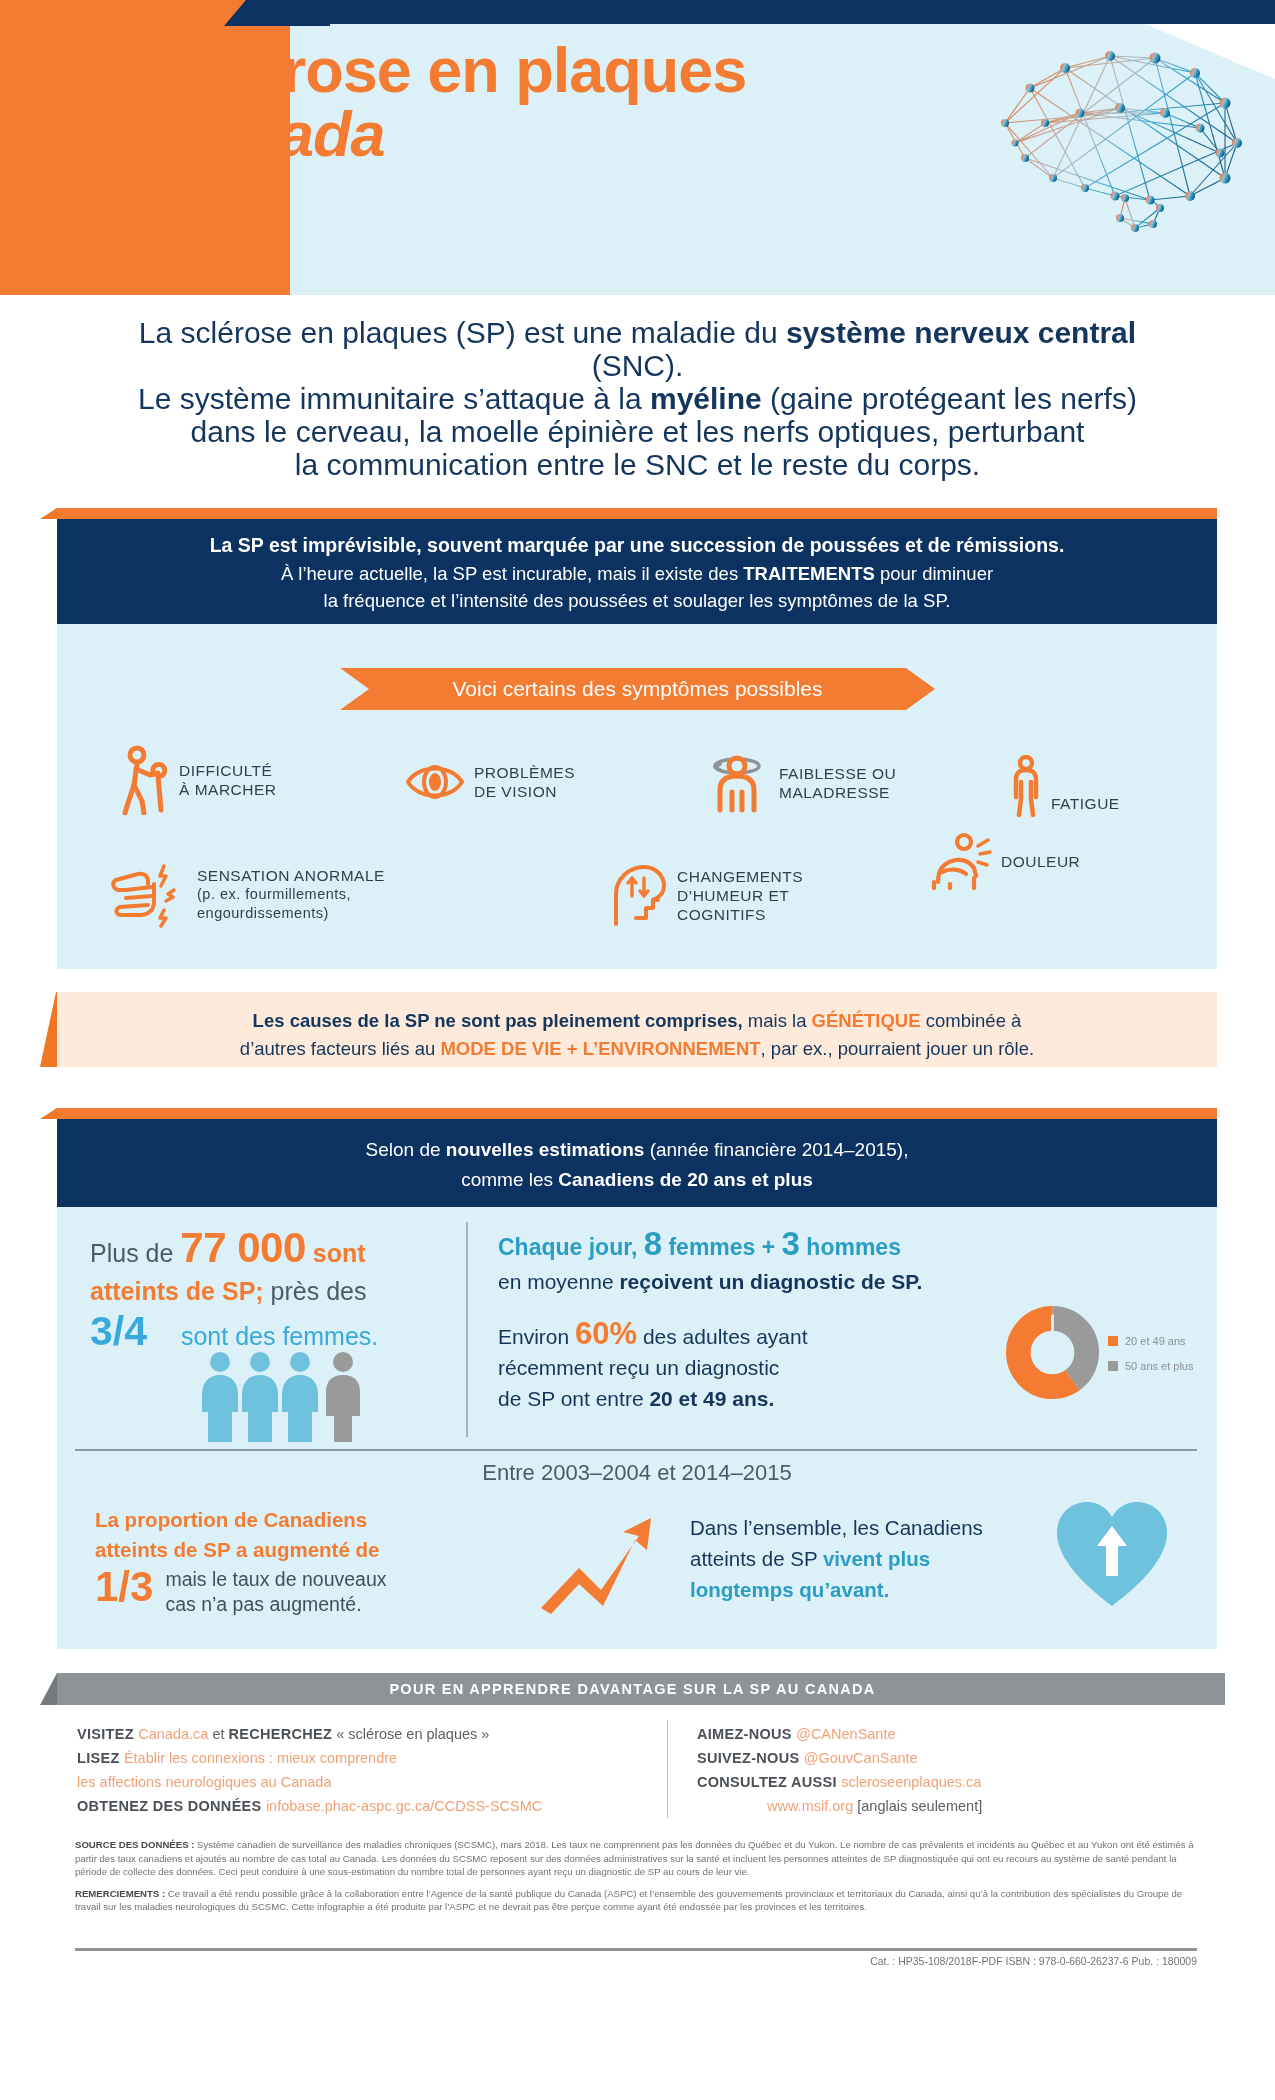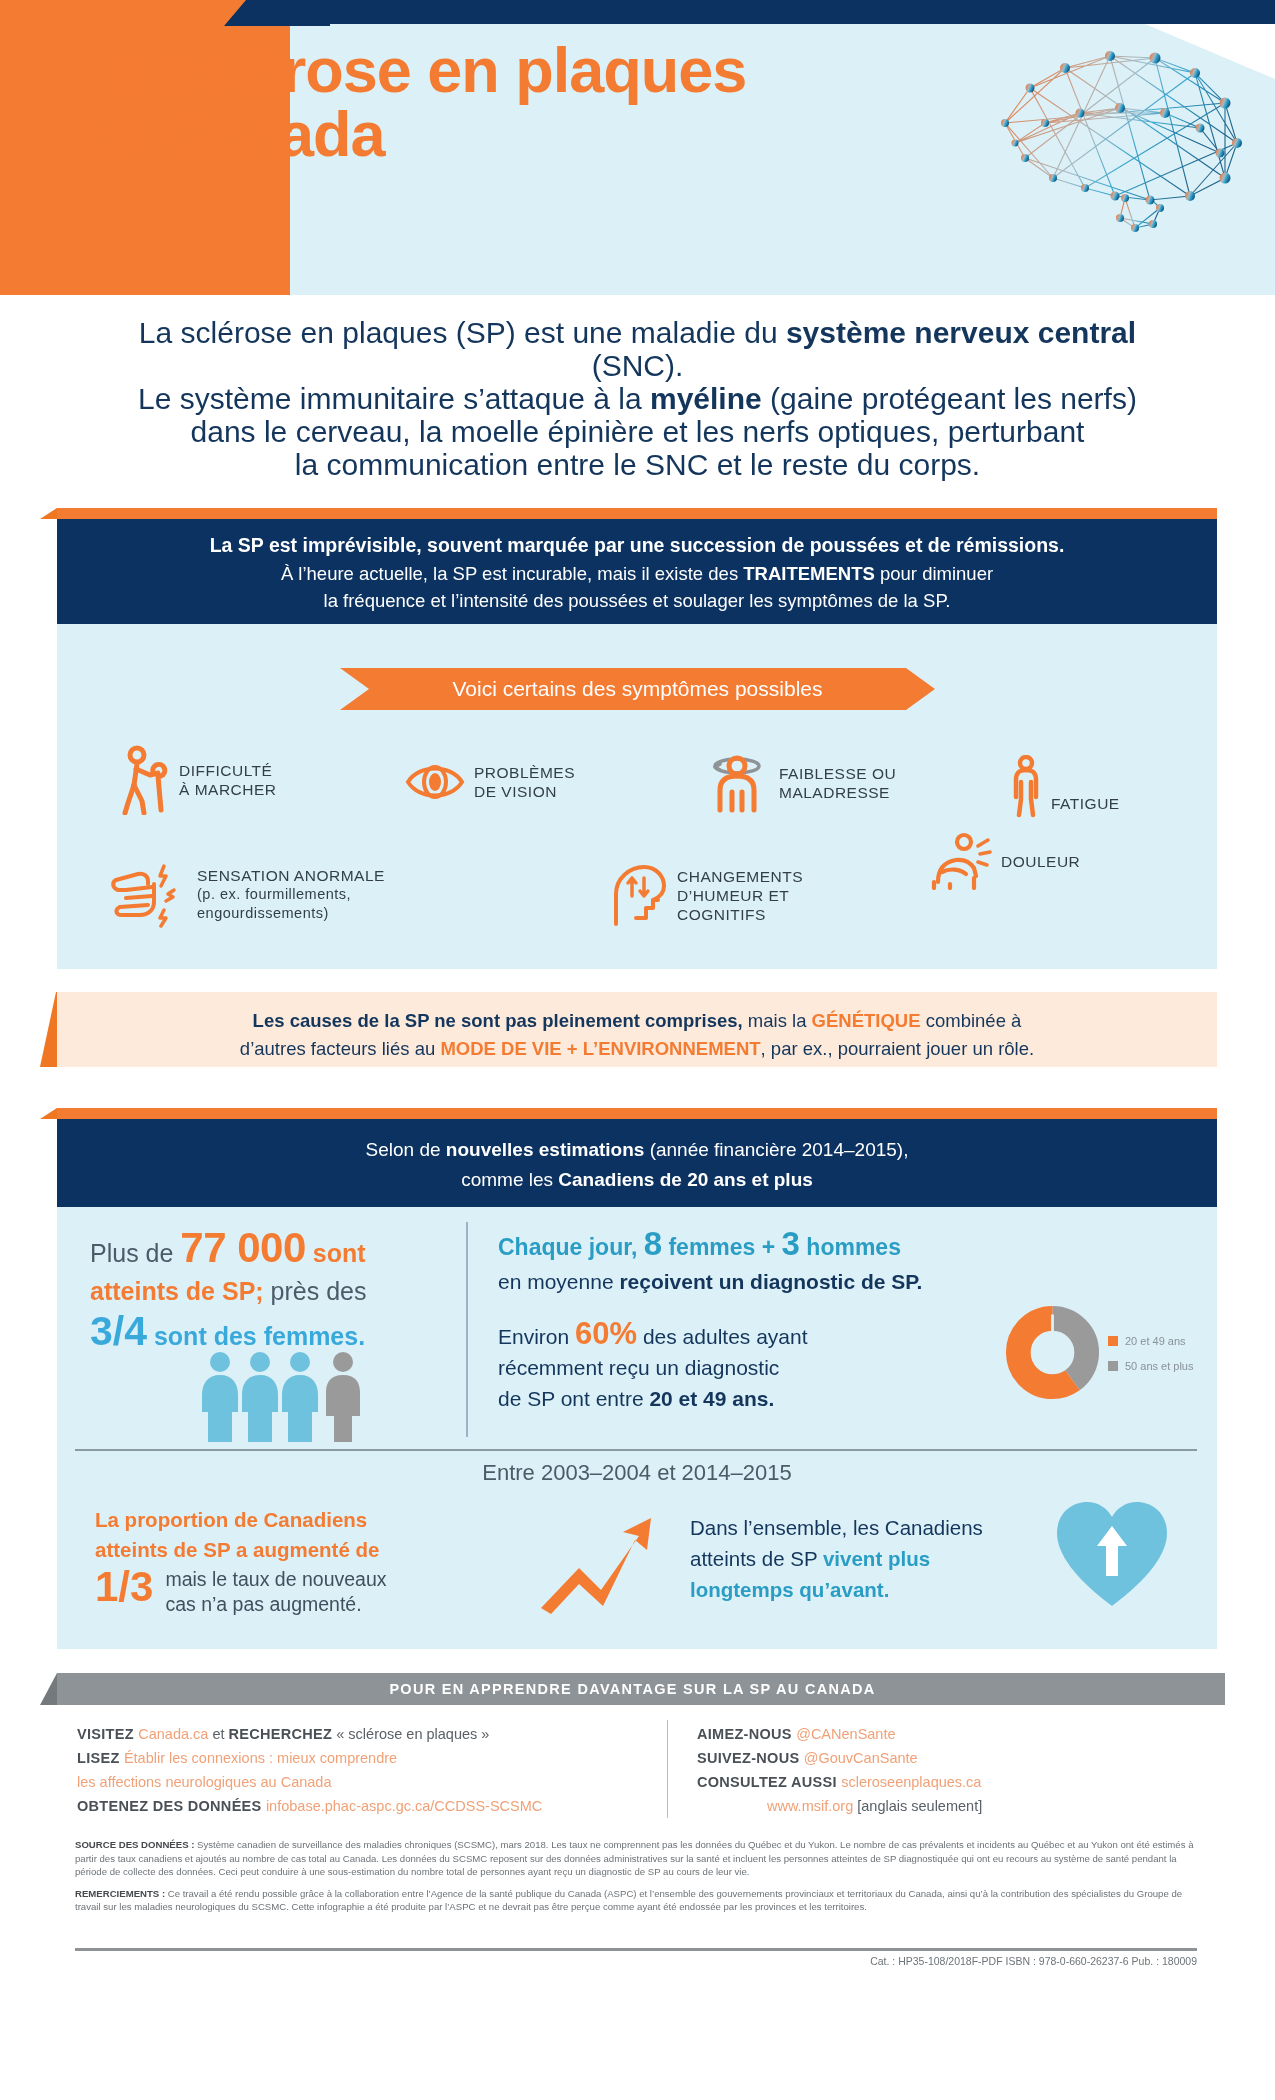--- a/index.html
+++ b/index.html
@@ -13,21 +13,21 @@
   
   .hdr { position:absolute; left:0; top:0; width:1275px; height:295px; }
   .hdr-navy { position:absolute; left:0; top:0; width:1275px; height:24px; background:#0b3260; }
   .hdr-lblue { position:absolute; left:0; top:24px; width:1275px; height:271px; background:#dcf0f7; }
   .hdr-orange-tri { position:absolute; left:0; top:0; width:290px; height:295px;
       background:#f47b32; clip-path:polygon(0 0, 285 0, 0 295); }
   .hdr-title { position:absolute; left:75px; top:38px; width:730px;
       color:#f47b32; font-weight:bold; font-size:63px; line-height:1.02;
       font-family:"Liberation Sans Narrow","Liberation Sans",sans-serif;
       letter-spacing:-1px; }
-  .hdr-title .ln2 { display:block; }
+  .hdr-title .ln2 { display:block;font-style:italic; }
   .brain { position:absolute; left:975px; top:28px; width:285px; height:205px; }
 
   
   .intro { position:absolute; left:0; top:300px; width:1275px; height:185px;
       text-align:center; font-size:30px; line-height:33px; color:#14365c;
       padding:16px 90px 0 90px; }
   .intro b { font-weight:bold; }
 
   
   .navy1-bar { position:absolute; left:57px; top:508px; width:1160px; height:11px; background:#f47b32; }
@@ -71,21 +71,21 @@
   
   .st-body { position:absolute; left:57px; top:1207px; width:1160px; height:442px; background:#dcf0f7; }
   .st-div-v { position:absolute; left:466px; top:1222px; width:2px; height:215px; background:#9bb3c4; }
   .st-div-h { position:absolute; left:75px; top:1449px; width:1122px; height:2px; background:#8a9aa5; }
 
   .s1 { position:absolute; left:90px; top:1228px; width:370px; }
   .s1 .l { font-size:25px; line-height:40px; color:#4a5c68; }
   .s1 .big { font-size:42px; font-weight:bold; color:#f47b32; letter-spacing:-.5px; }
   .s1 .or { color:#f47b32; font-weight:bold; }
   .s1 .bigblue { font-size:41px; font-weight:bold; color:#39a9dc; }
-  .s1 .blue { color:#39a9dc; font-weight:bold; }
+  .s1 .blue { color:#39a9dc; font-weight:normal;margin-left:27px; }
 
   .people { position:absolute; left:200px; top:1350px; width:175px; height:92px; }
 
   .s2 { position:absolute; left:498px; top:1228px; width:480px; }
   .s2 .l1 { font-size:23px; line-height:31px; color:#14365c; }
   .s2 .teal { color:#2a9dc4; font-weight:bold; }
   .s2 .tealbig { color:#2a9dc4; font-weight:bold; font-size:33px; }
   .s2 .l2 { font-size:21px; line-height:30px; color:#14365c; margin-top:4px; }
   .s2 b { font-weight:bold; }
 

